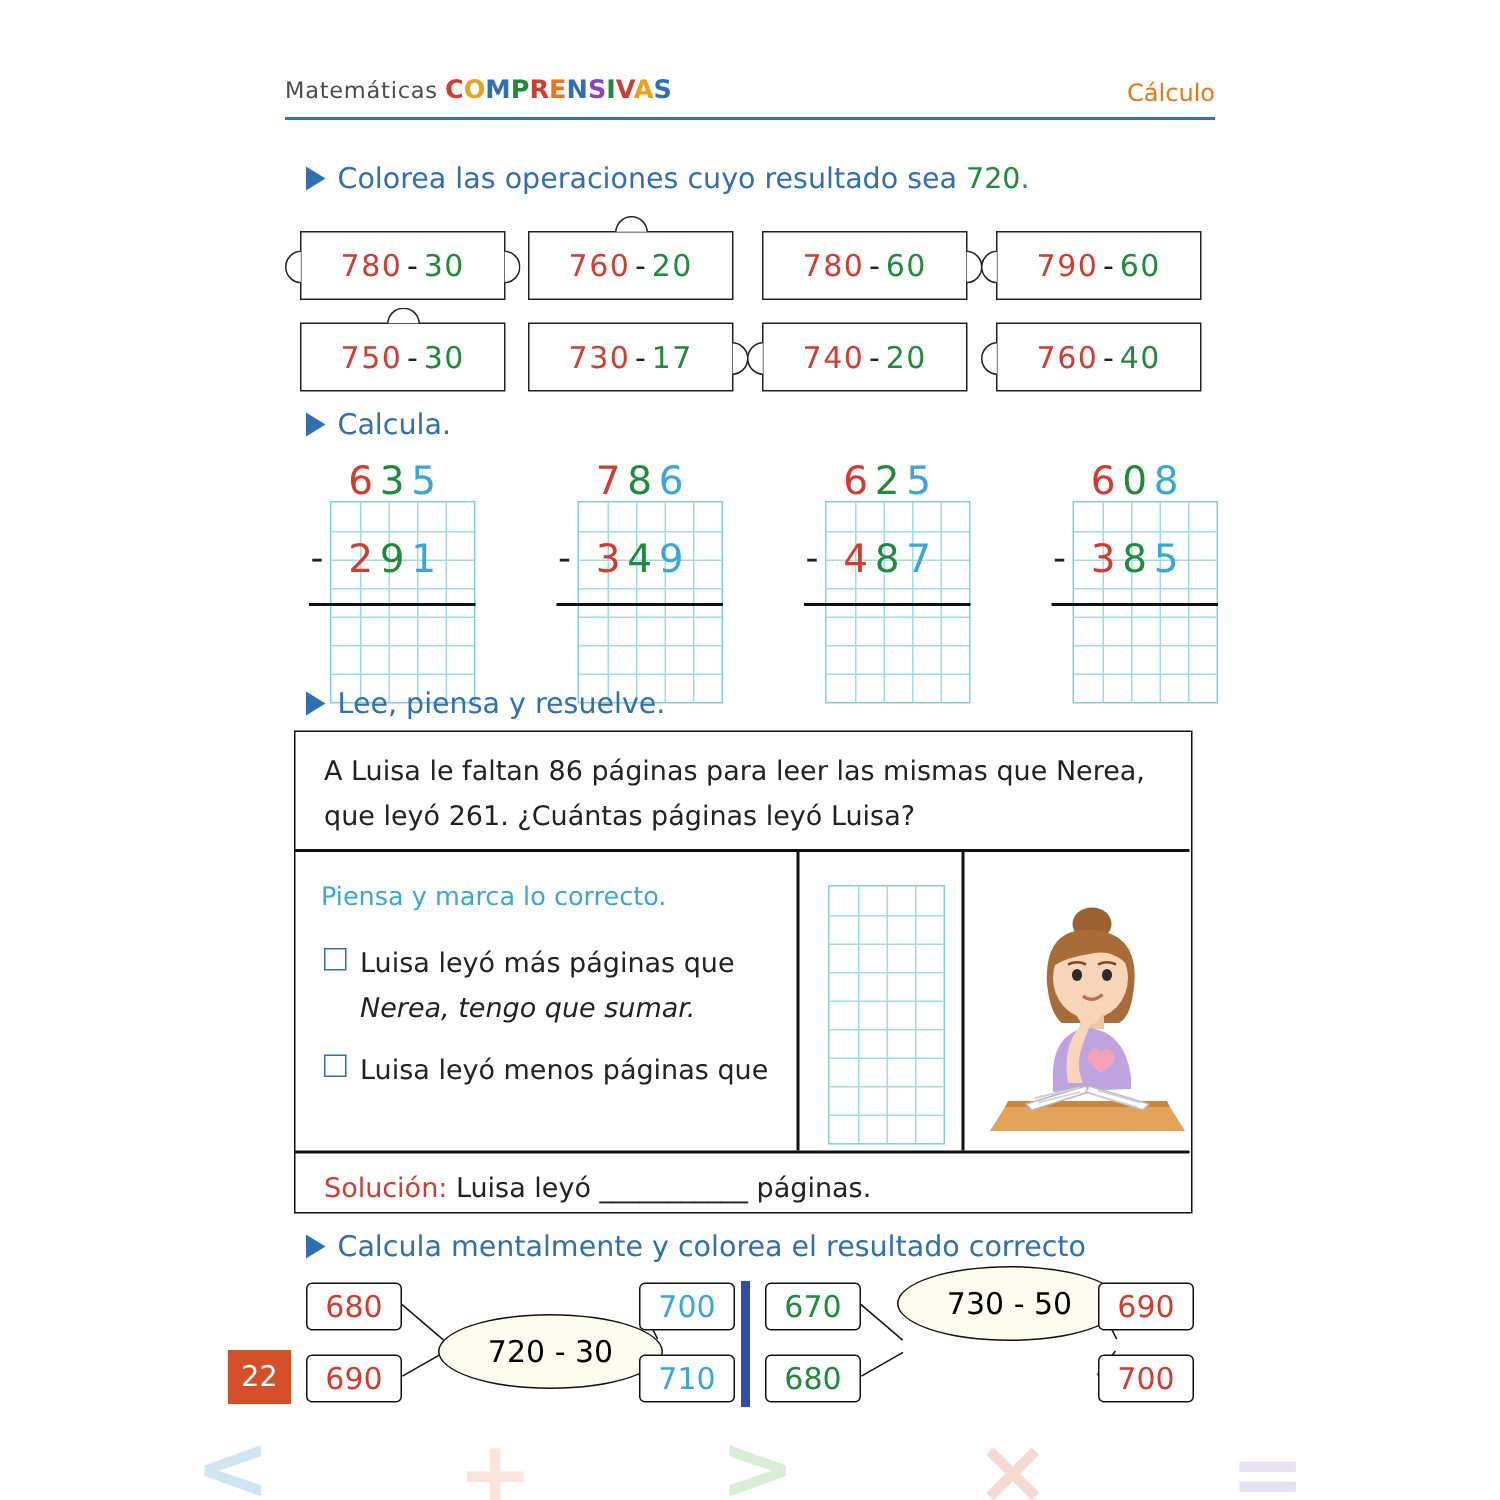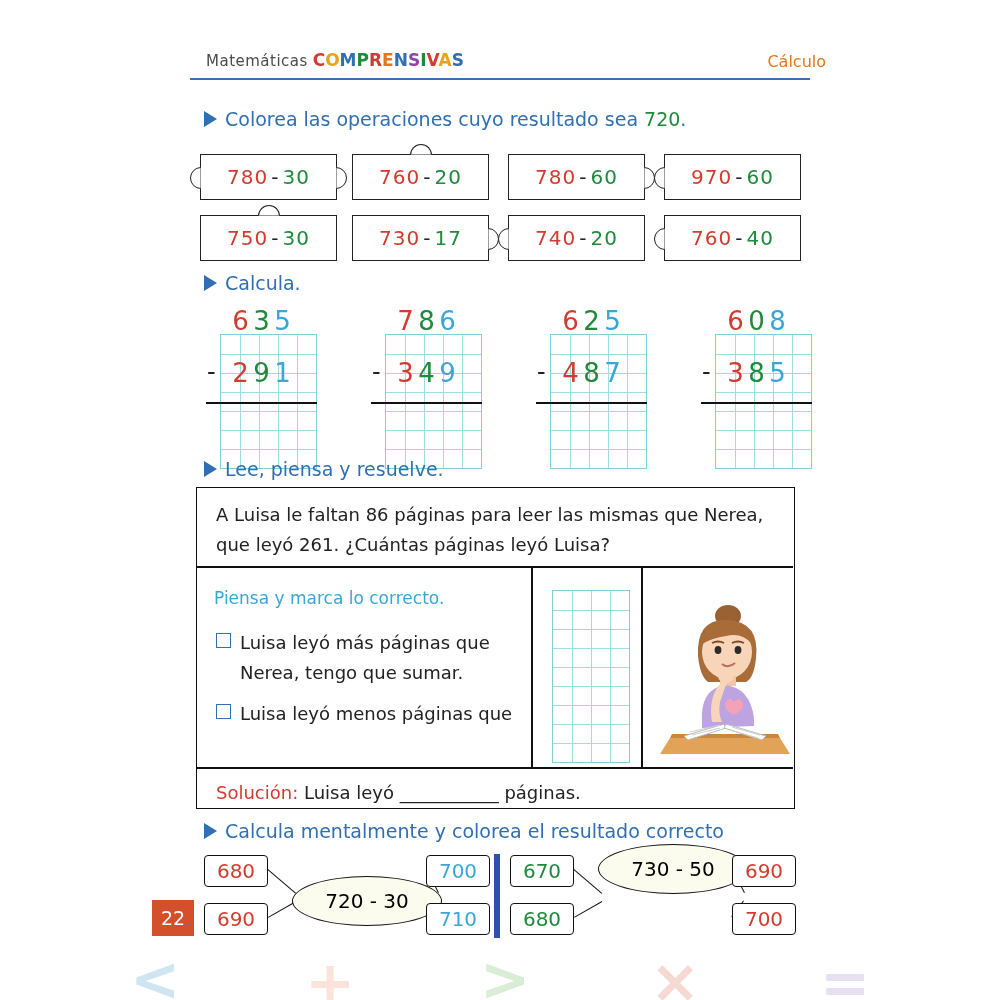--- a/index.html
+++ b/index.html
@@ -6,21 +6,21 @@
   body{
     width:1000px;height:1000px;
     background:#ffffff;
     font-family:"DejaVu Sans", sans-serif;
     position:relative;
     overflow:hidden;
   }
   .page{position:absolute;left:0;top:0;width:1000px;height:1000px;}
 
   
-  .header{position:absolute;left:206px;top:50px;width:620px;height:30px;}
+  .header{position:absolute;left:190px;top:50px;width:620px;height:30px;}
   .brand{font-size:15px;color:#4b4b4b;font-family:"DejaVu Sans",sans-serif;}
   .brand .word{letter-spacing:.5px;}
   .brand .colored span{font-weight:bold;font-size:17px;}
   .chapter{position:absolute;right:0;top:2px;color:#e8751a;font-size:16px;}
   .headrule{position:absolute;left:190px;top:78px;width:620px;height:2px;background:#3a6fb5;}
 
   
   .sec{position:absolute;display:flex;align-items:center;gap:8px;}
   .tri{width:0;height:0;border-top:8px solid transparent;border-bottom:8px solid transparent;border-left:13px solid #2f6fb2;}
   .sec-label{color:#2f6fb2;font-size:19px;}
@@ -109,21 +109,21 @@
         <span class="b">20</span>
         <div class="knob top"></div>
       </div>
       <div class="piece" style="left: 508px; top: 154px;">
         <span class="a">780</span>
         <span class="op">-</span>
         <span class="b">60</span>
         <div class="knob right"></div>
       </div>
       <div class="piece" style="left: 664px; top: 154px;">
-        <span class="a">970</span>
+        <span class="a">790</span>
         <span class="op">-</span>
         <span class="b">60</span>
         <div class="knob left"></div>
       </div>
       <div class="piece" style="left: 200px; top: 215px;">
         <span class="a">750</span>
         <span class="op">-</span>
         <span class="b">30</span>
         <div class="knob top"></div>
       </div>
@@ -236,21 +236,21 @@
   <div style="position:absolute;left:641px;top:566px;width:1.6px;height:201px;background:#111;"></div>
 
   <div style="position:absolute;left:196px;top:767px;width:597px;height:1.6px;background:#111;"></div>
 
   <div class="ptext blue" style="position:absolute;left:214px;top:583px;font-size:17px;">Piensa y marca lo correcto.</div>
 
   <div style="position:absolute;left:216px;top:628px;width:305px;">
     <div class="ptext">
       <span class="chk"></span><span>Luisa leyó más páginas que</span>
     </div>
-    <div class="ptext" style="padding-left:24px;">Nerea, tengo que sumar.</div>
+    <div class="ptext" style="padding-left:24px;font-style:italic;">Nerea, tengo que sumar.</div>
   </div>
 
   <div style="position:absolute;left:216px;top:699px;width:305px;">
     <div class="ptext">
       <span class="chk"></span><span>Luisa leyó menos páginas que</span>
     </div>
   </div>
 
   <div id="workgrid">
       <div style="position: absolute; left: 552px; top: 590px; width: 76px; height: 171px; border: 1px solid rgb(127, 208, 216);">

